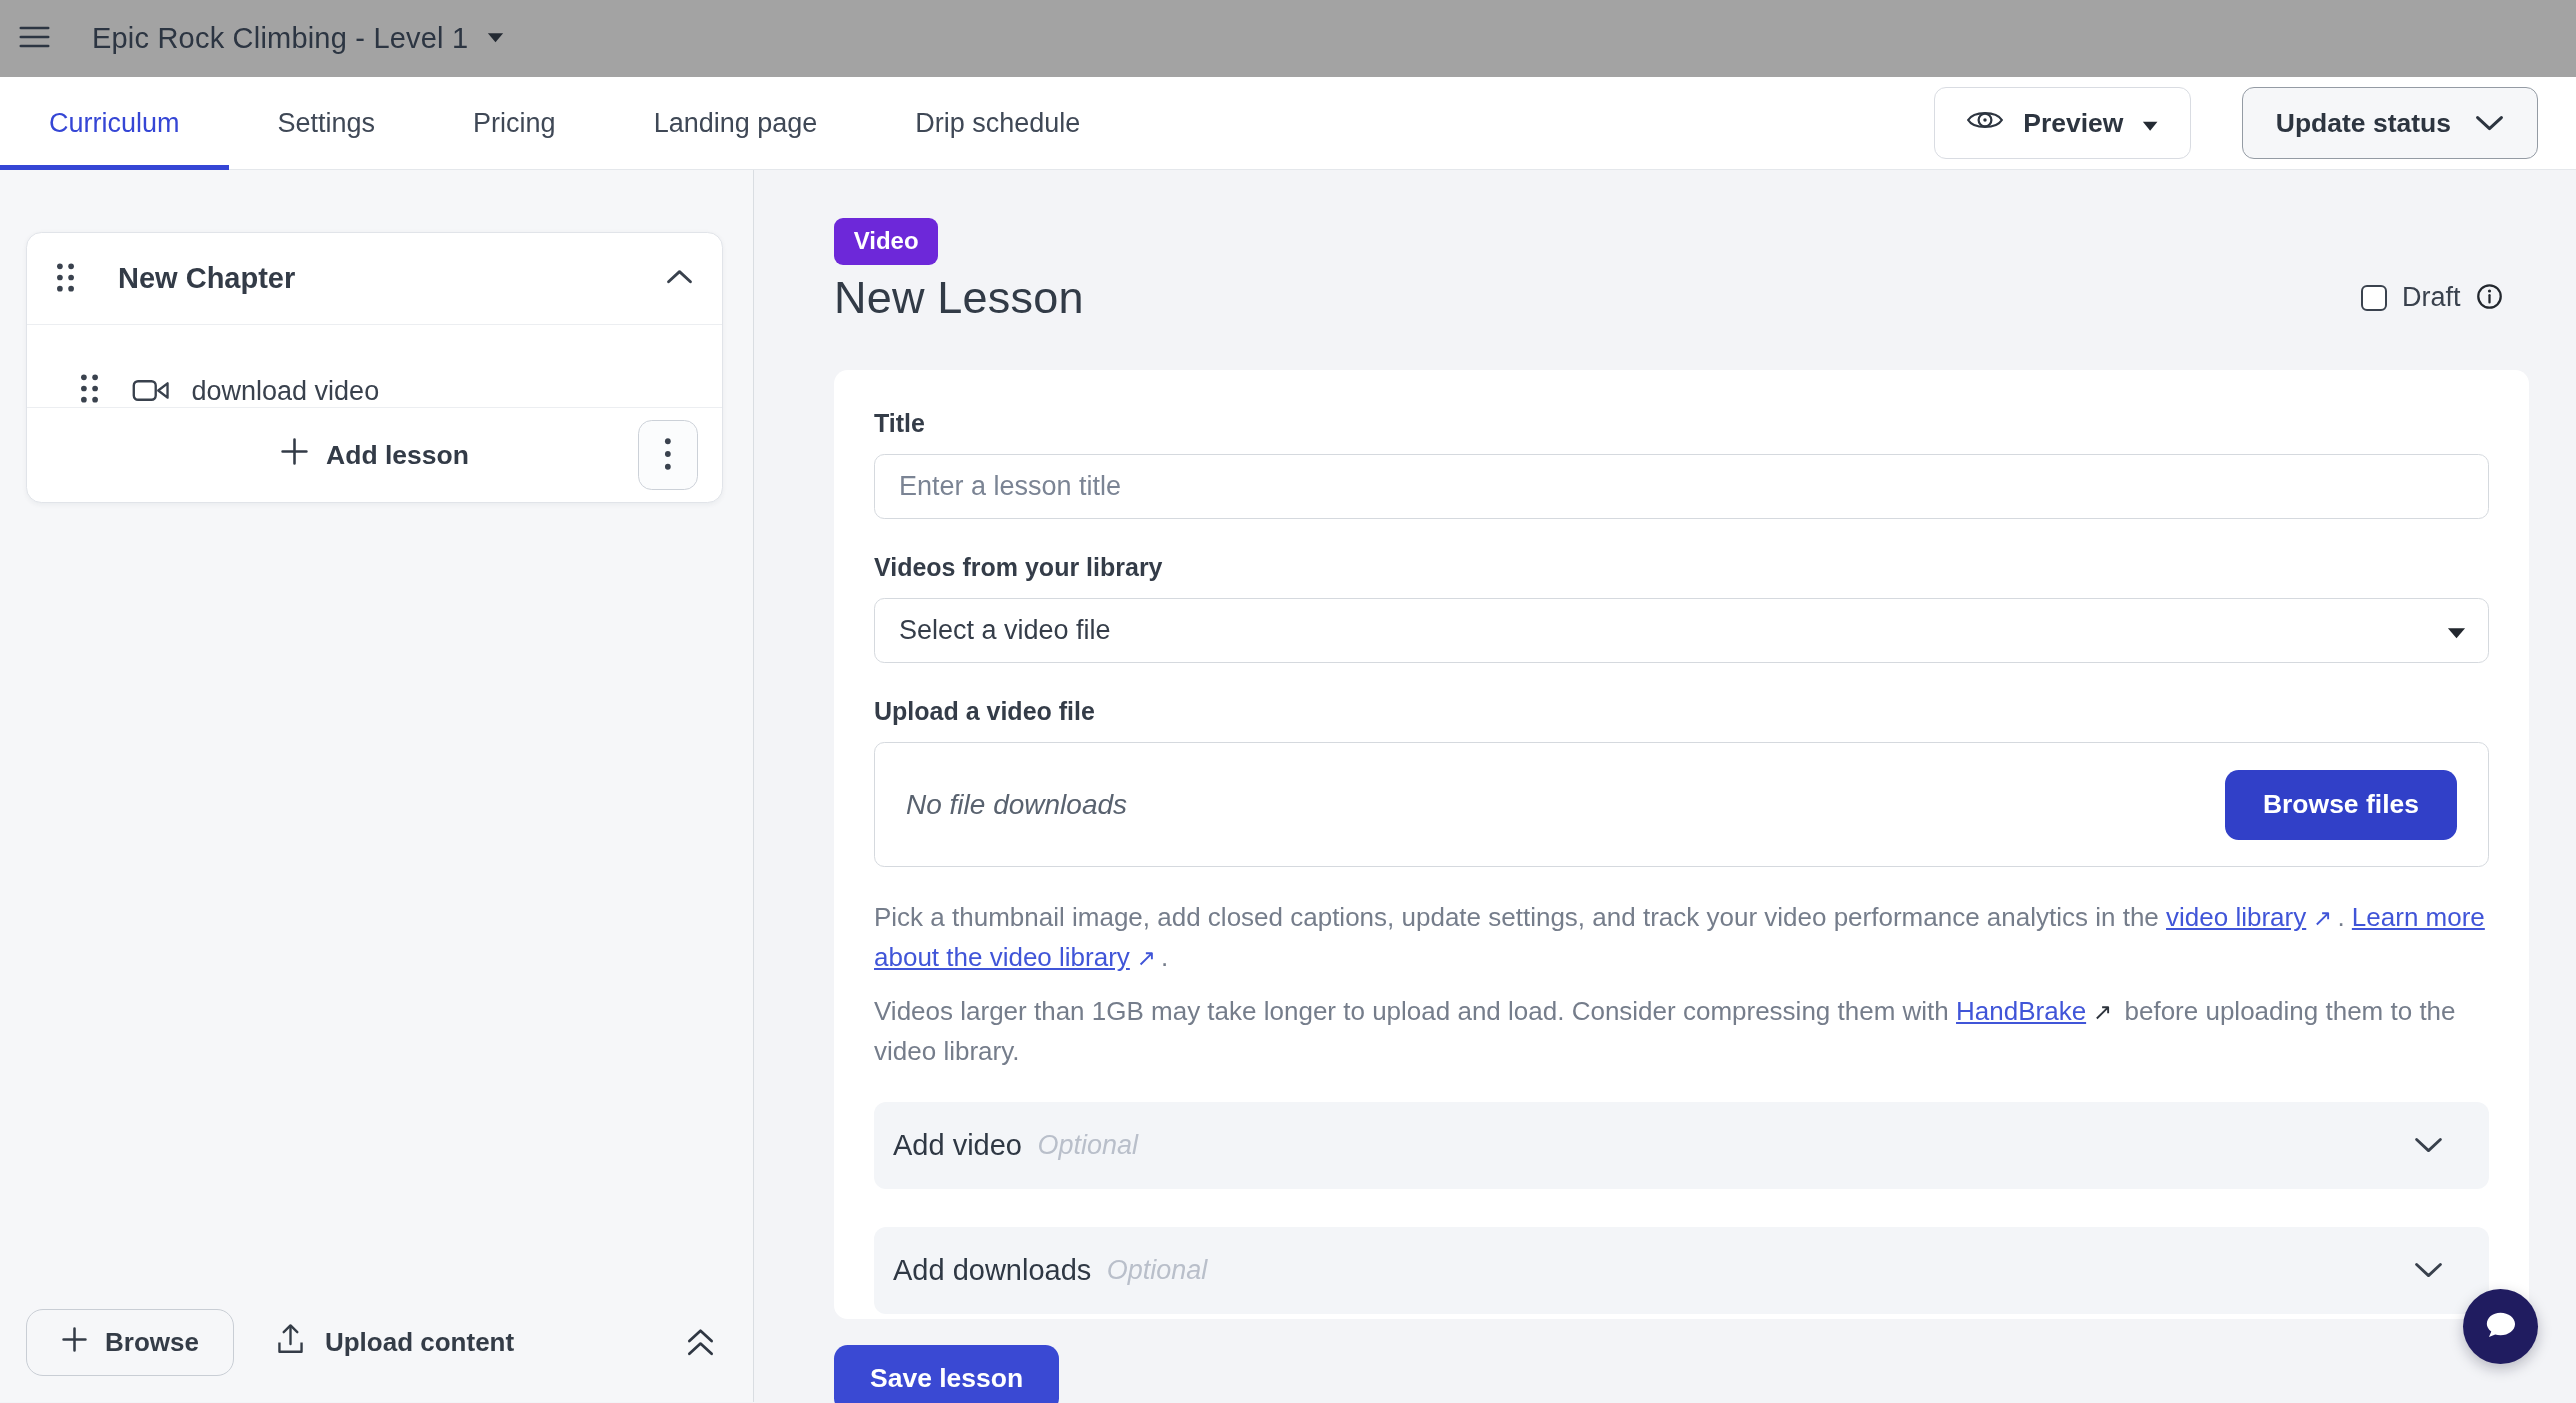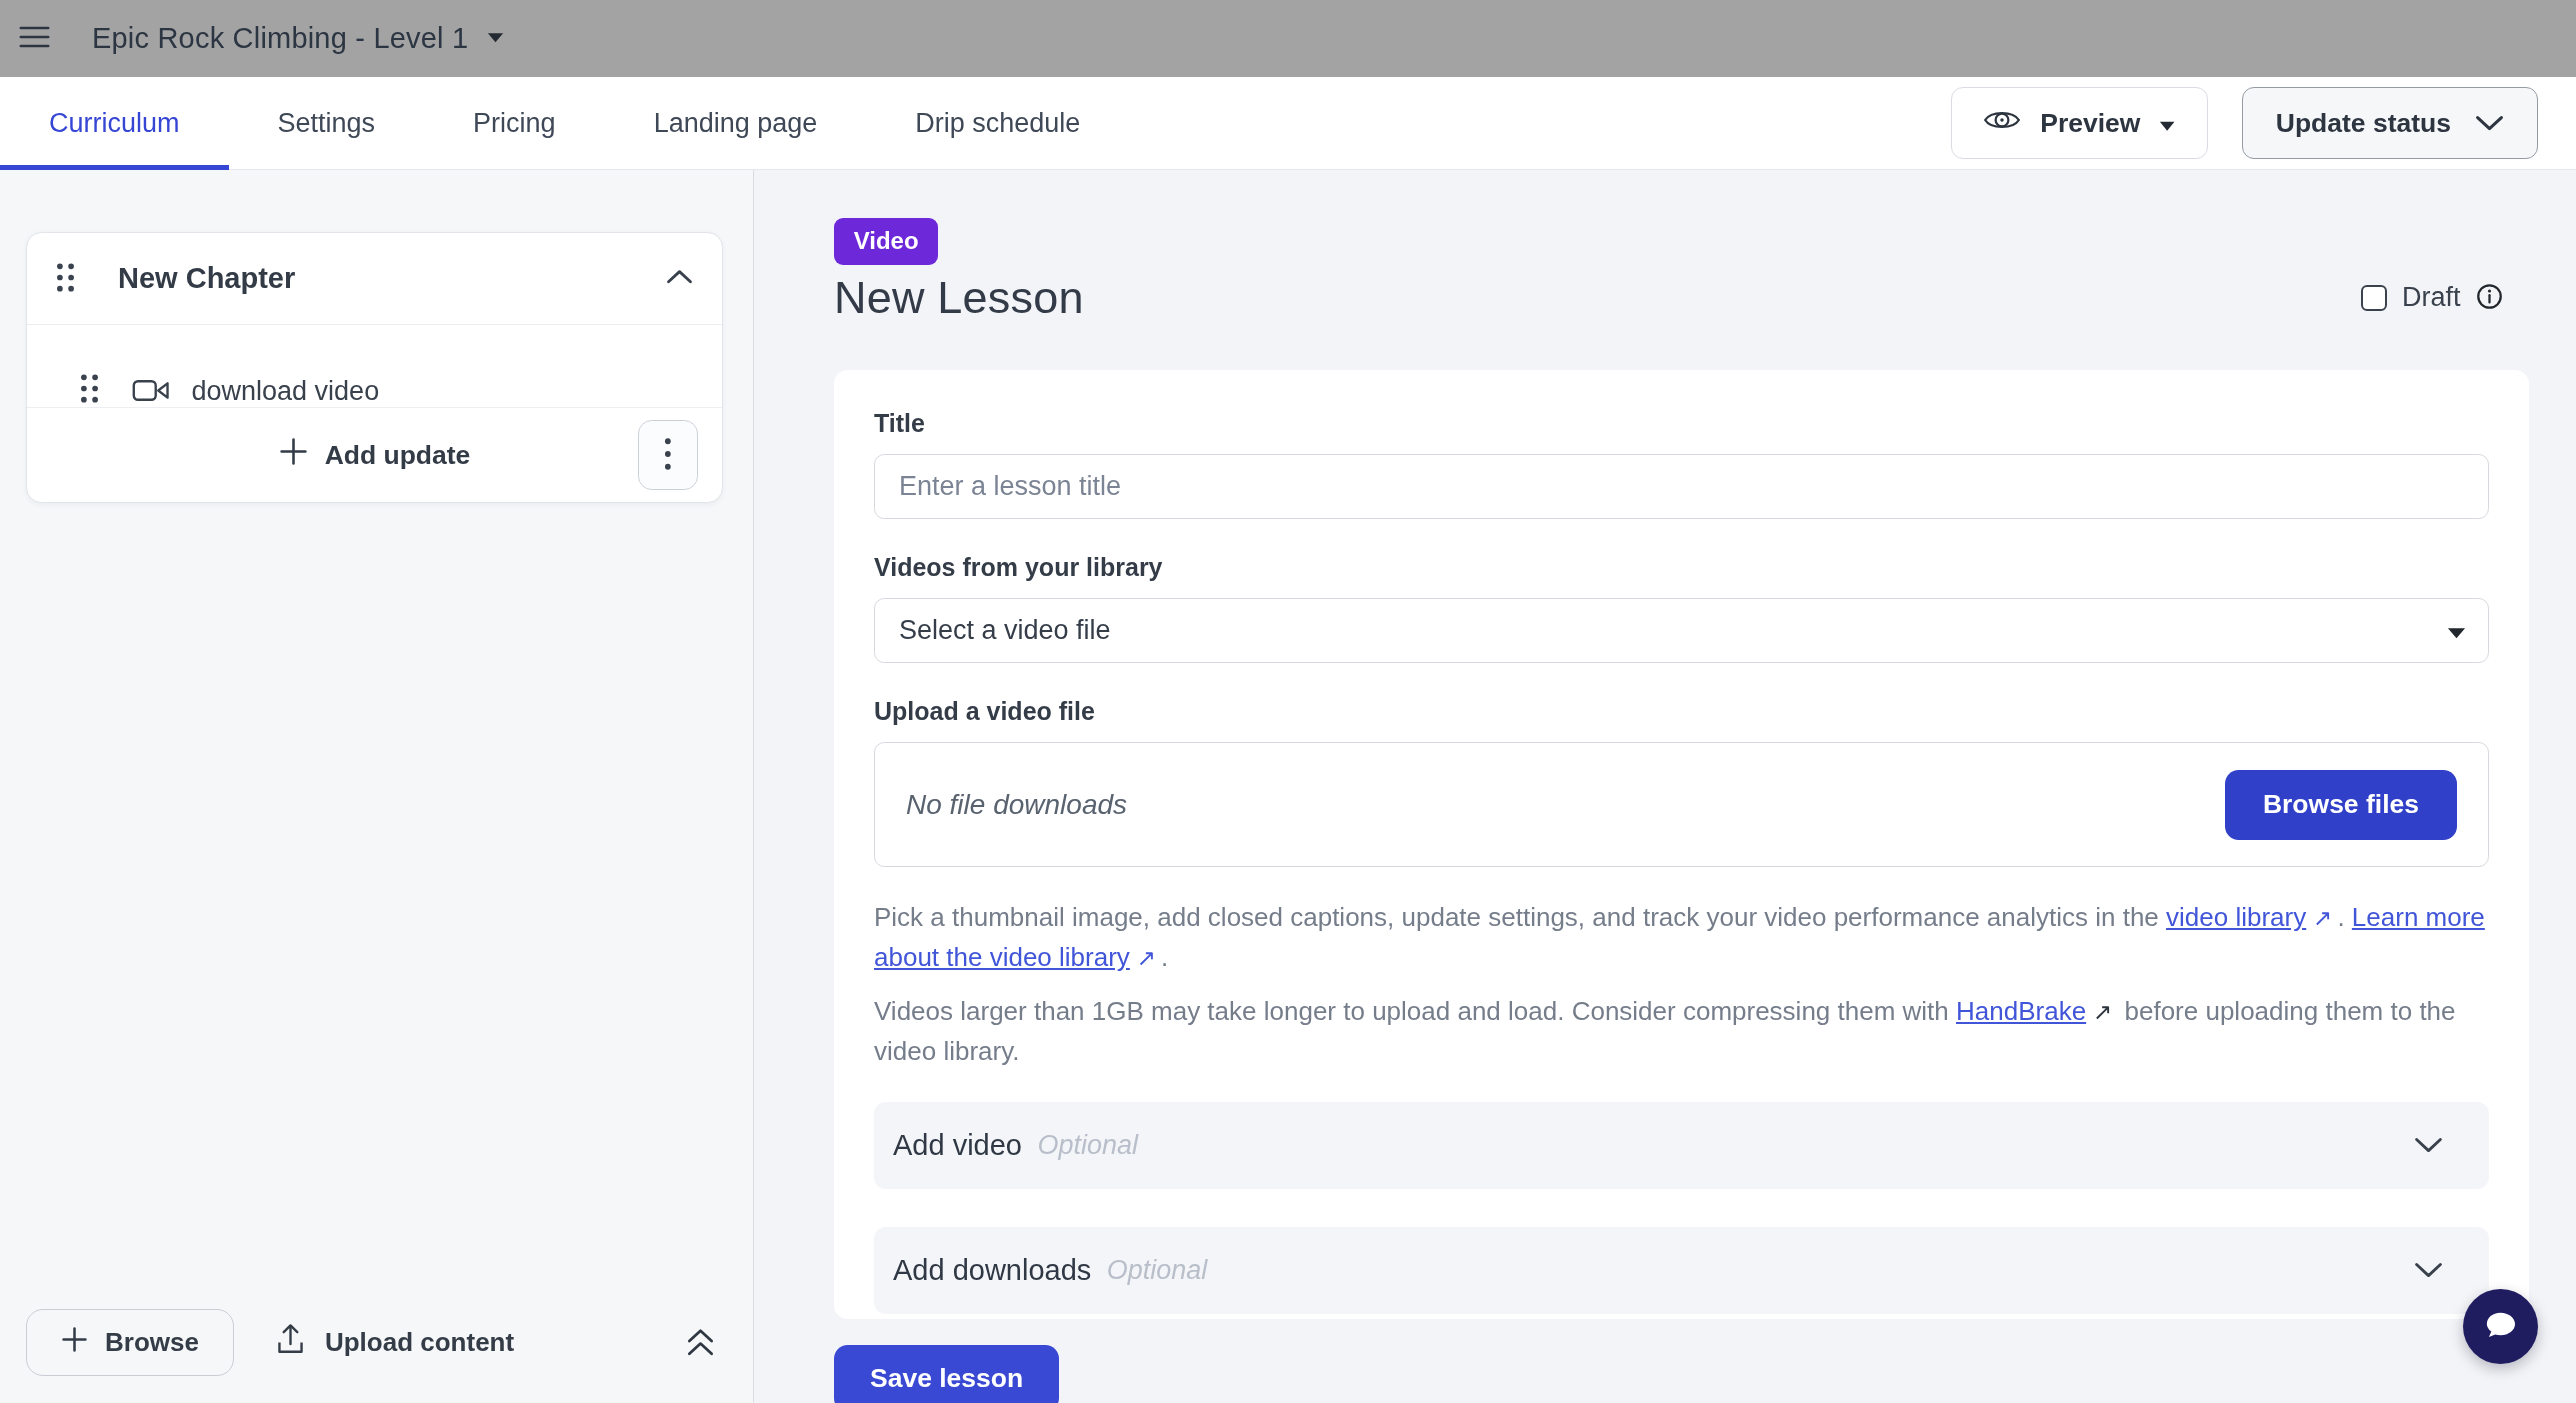--- a/index.html
+++ b/index.html
@@ -13,21 +13,21 @@
   .topbar { height:77px; background:#a3a3a3; display:flex; align-items:center; padding-left:10px; }
   .hamburger { width:48px; height:48px; display:flex; align-items:center; justify-content:center; cursor:pointer; background:none; border:none; }
   .course-switch { display:flex; align-items:center; gap:19px; margin-left:34px; cursor:pointer; background:none; border:none; }
   .course-title { font-size:29px; font-weight:500; color:#2c3542; letter-spacing:0.2px; }
 
   
   .tabbar { height:93px; background:#fff; border-bottom:1.7px solid #e4e7eb; display:flex; align-items:stretch; position:relative; }
   .tab { display:flex; align-items:center; padding:0 49px; font-size:27px; color:#3f4856; position:relative; cursor:pointer; background:none; border:none; font-family:inherit; }
   .tab.active { color:#3546d5; font-weight:500; }
   .tab.active::after { content:""; position:absolute; left:0; right:0; bottom:-1.7px; height:6px; background:#3546d5; }
-  .tabbar-actions { position:absolute; right:38px; top:50%; transform:translateY(-50%); display:flex; gap:34px; }
+  .tabbar-actions { position:absolute; right:38px; top:50%; transform:translateY(-50%); display:flex; gap:51px; }
   .btn-preview, .btn-update { display:flex; align-items:center; height:72px; border-radius:12px; font-family:inherit; font-size:26.5px; font-weight:600; color:#2d3540; cursor:pointer; }
   .btn-preview { gap:19px; padding:0 31px; background:#fff; border:1.7px solid #d9dce2; }
   .btn-update { gap:24px; padding:0 33px; background:#f6f7f9; border:1.7px solid #949ba4; }
 
   
   .content { display:flex; height:1232px; }
 
   
   .sidebar { width:754px; flex:none; background:#f6f7f9; border-right:1.7px solid #d9dde2; position:relative; }
   .chapter-card { position:absolute; left:26px; top:62px; width:697px; background:#fff; border:1.7px solid #e1e4e9; border-radius:15.4px; box-shadow:0 1.7px 5.1px rgba(25,35,55,.05); overflow:hidden; }
@@ -183,21 +183,21 @@
         <span class="lesson-title">download video</span>
       </div>
 
       <div class="chapter-footer">
         <button class="add-lesson">
           <span>
             <svg width="29" height="29" viewBox="0 0 34 34">
                 <path d="M17 3v28M3 17h28" stroke="#333b47" stroke-width="3" stroke-linecap="round"></path>
               </svg>
           </span>
-          <span>Add update</span>
+          <span>Add lesson</span>
         </button>
         <button class="kebab-btn">
           <span>
             <svg width="7.7" height="34" viewBox="0 0 9 40">
                 <g fill="#3a424e">
                   <circle cx="4.5" cy="5" r="3.4"></circle>
                   <circle cx="4.5" cy="20" r="3.4"></circle>
                   <circle cx="4.5" cy="35" r="3.4"></circle>
                 </g>
               </svg>

